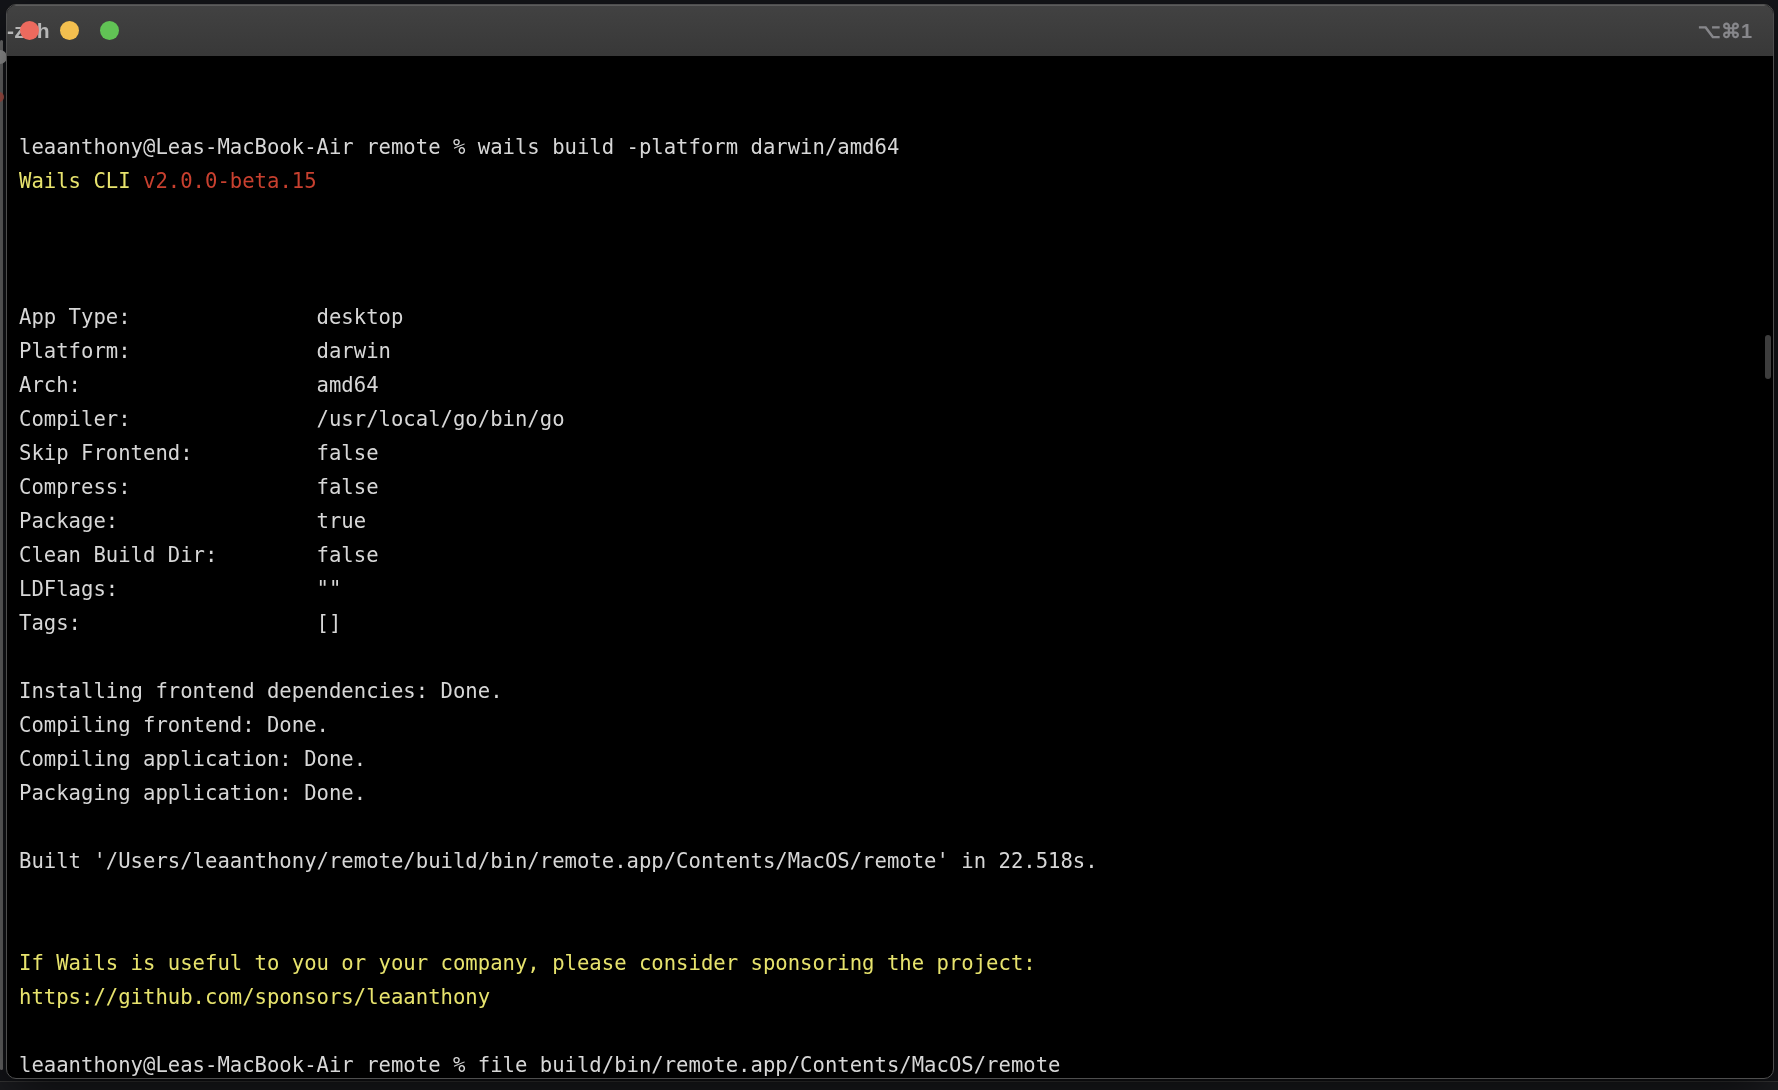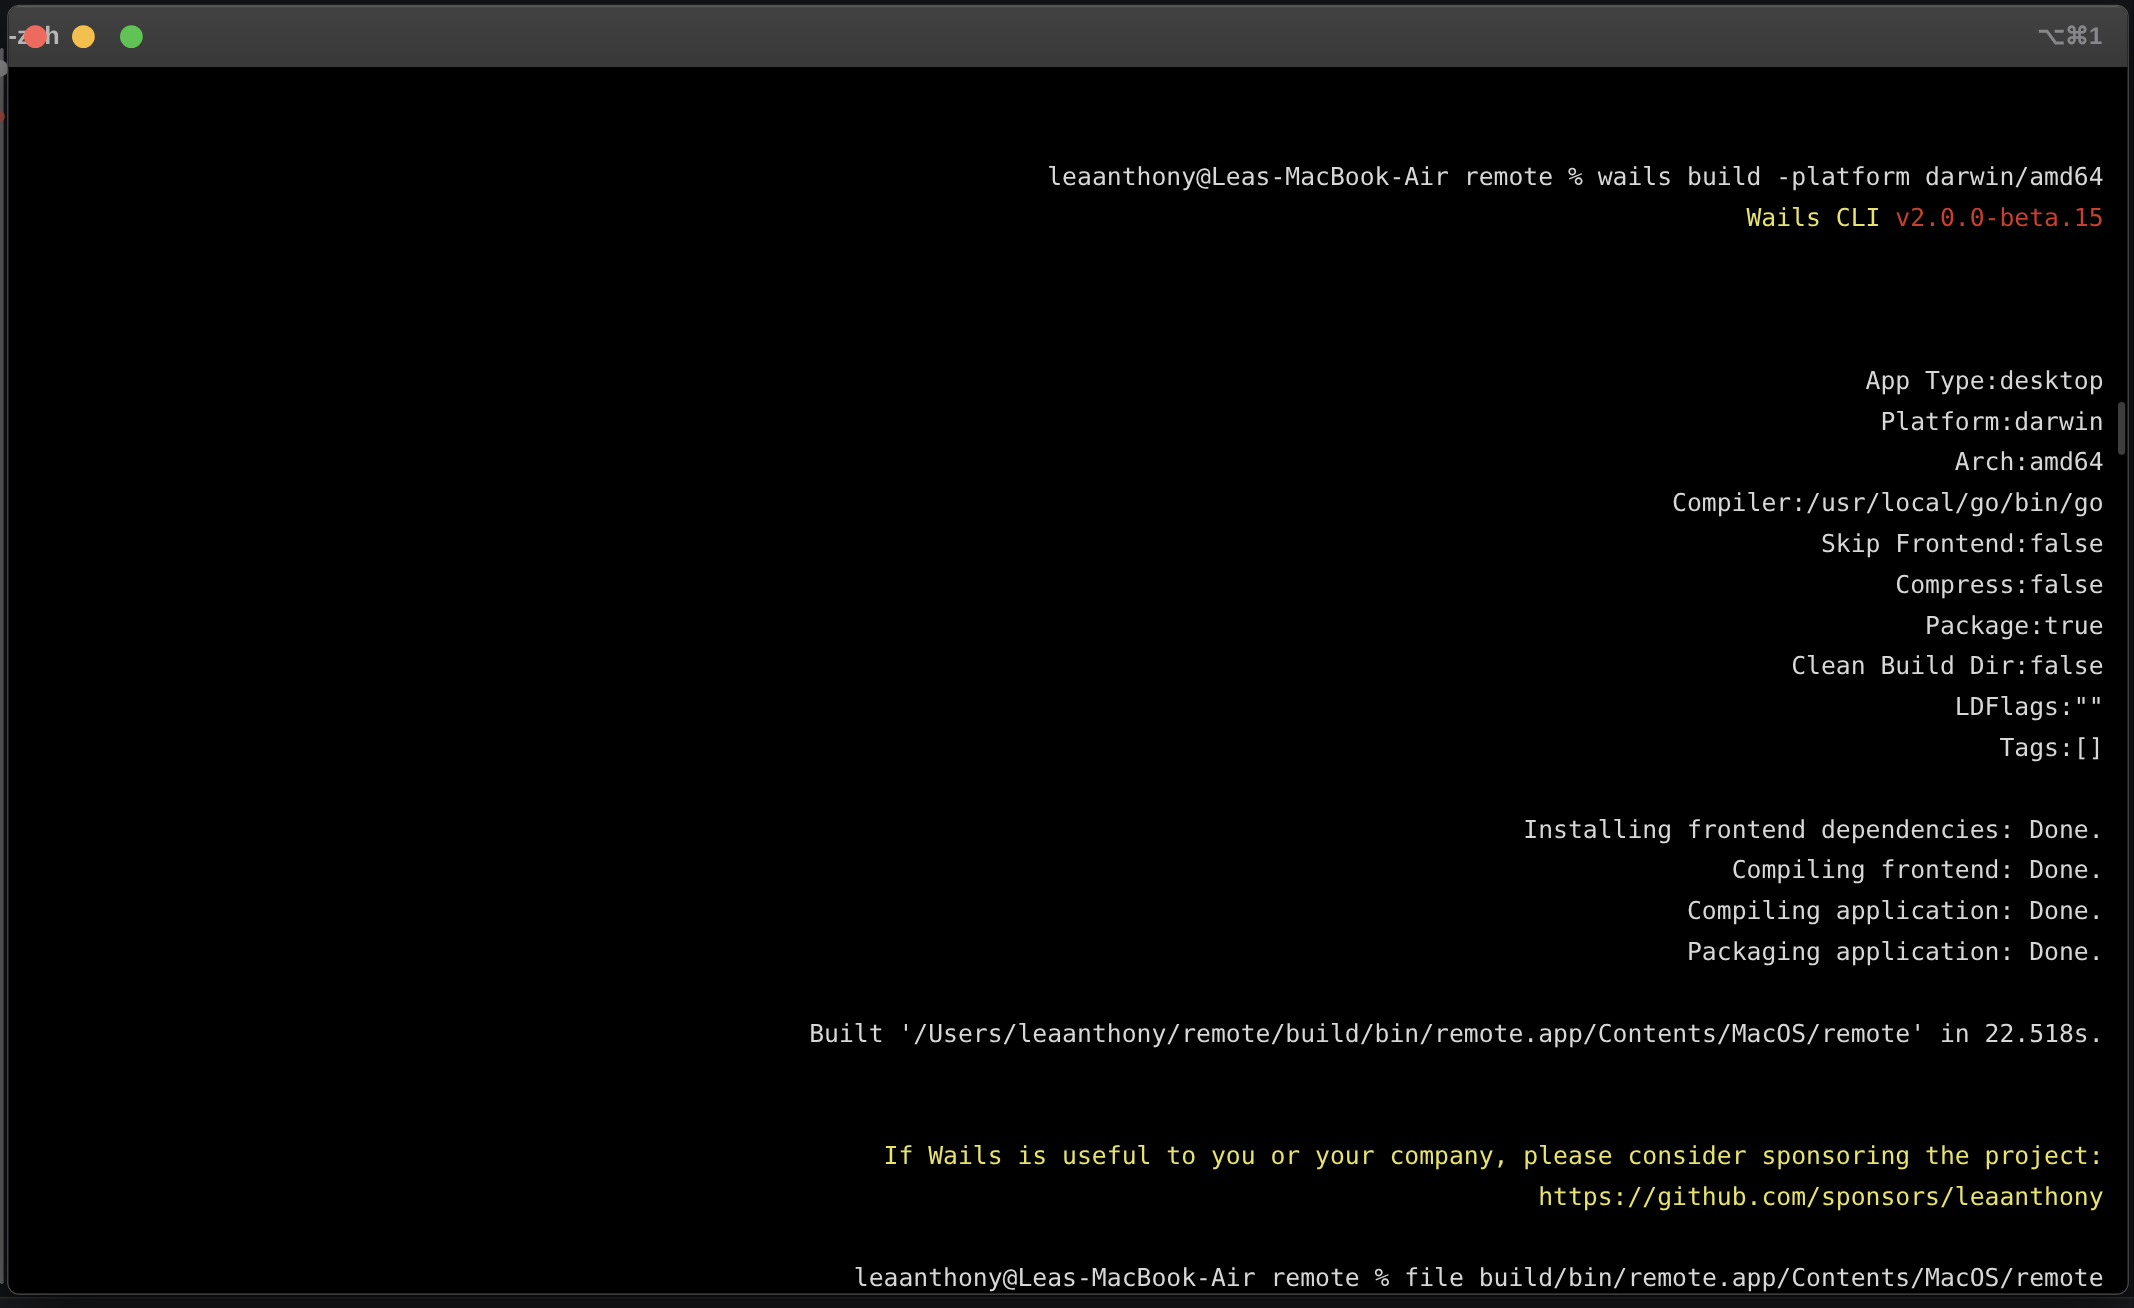--- a/index.html
+++ b/index.html
@@ -67,21 +67,20 @@
     position: relative;
     height: calc(100% - 52px);
     padding: 5px 20px 0 12px;
     font-family: "DejaVu Sans Mono", monospace;
     font-size: 20.6px;
     line-height: 34px;
     color: var(--text-color, #d7d7d7);
     white-space: pre;
     overflow: hidden;
     cursor: text;
-    text-align: right;
   }
   .line { min-height: 34px; }
   .c-default { color: var(--text-color, #d7d7d7); }
   .c-yellow  { color: var(--yellow-color, #e7e36d); }
   .c-red     { color: var(--red-color, #c8402f); }
   .kv-label { display: inline-block; width: 24ch; }
   .scroll-thumb {
     position: absolute; right: 2px; top: 278px;
     width: 6px; height: 44px;
     background: #3d3d3d; border-radius: 3px;

